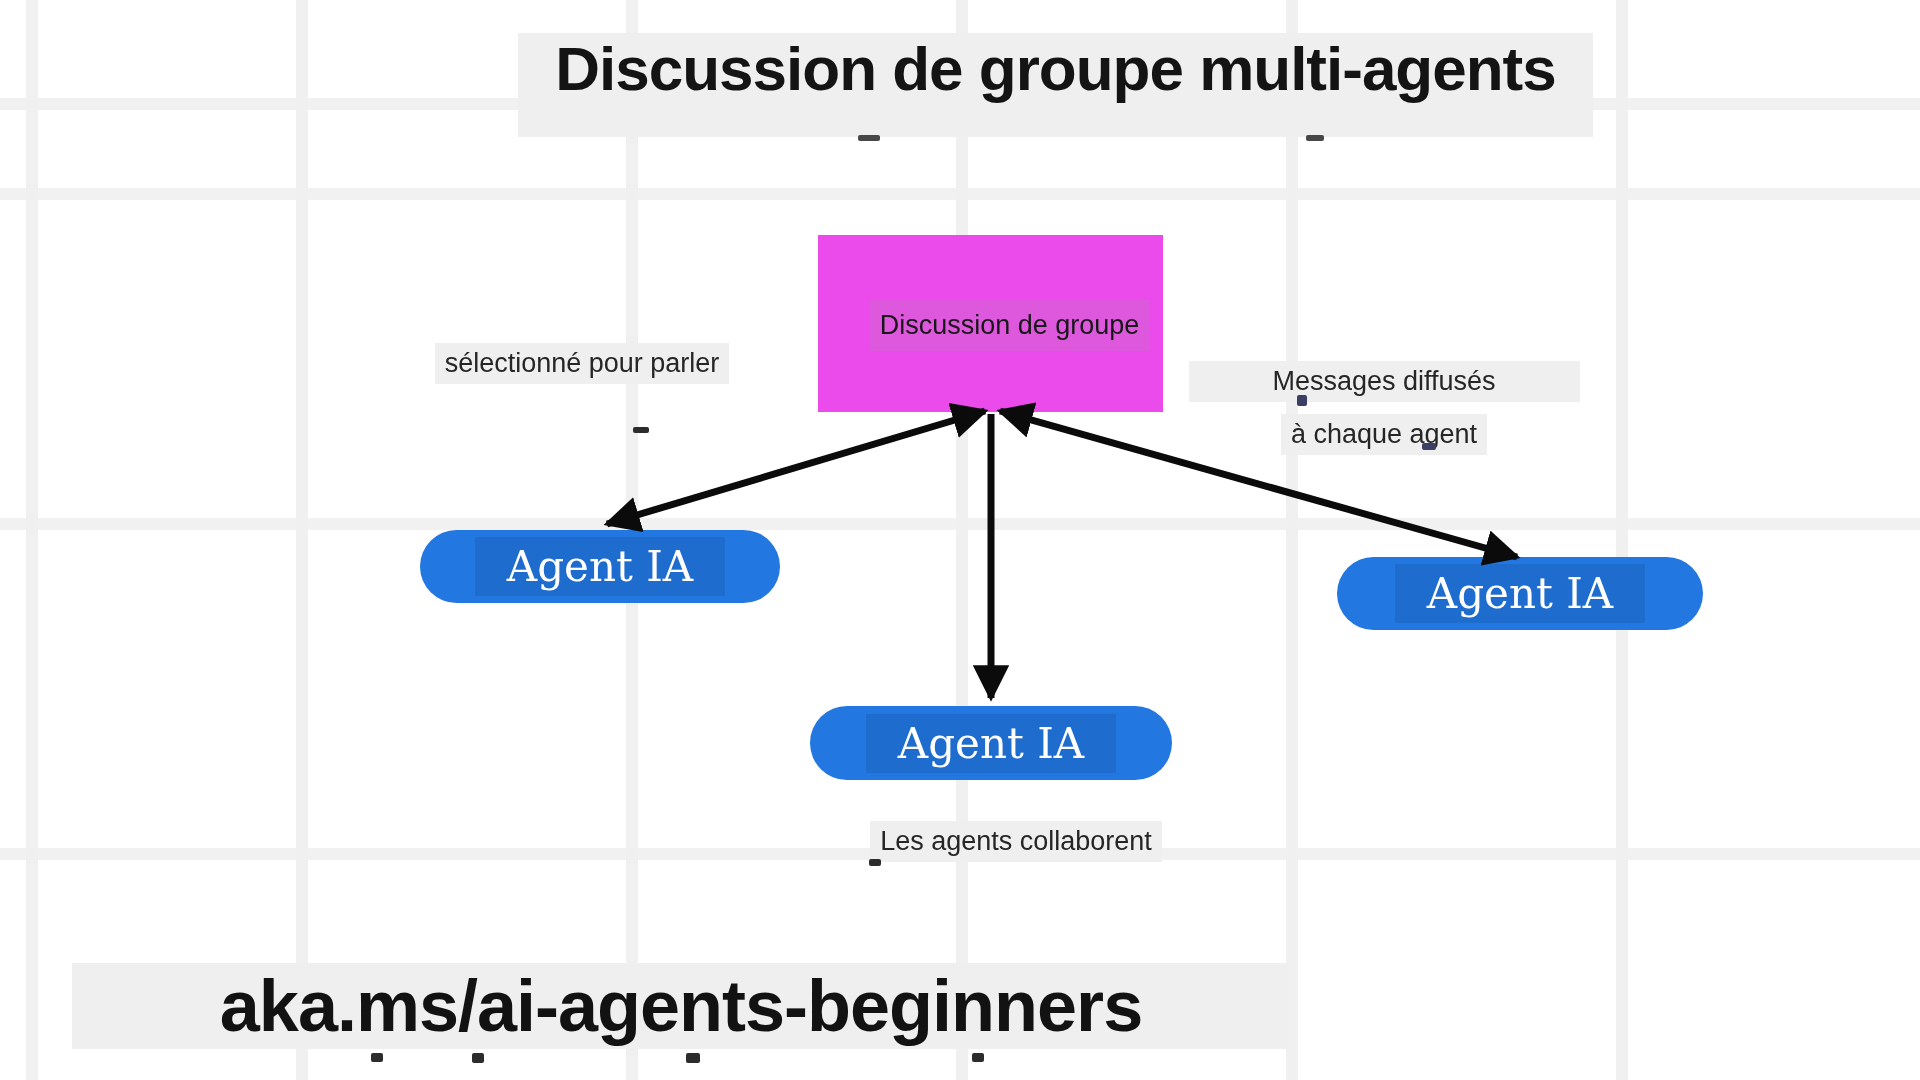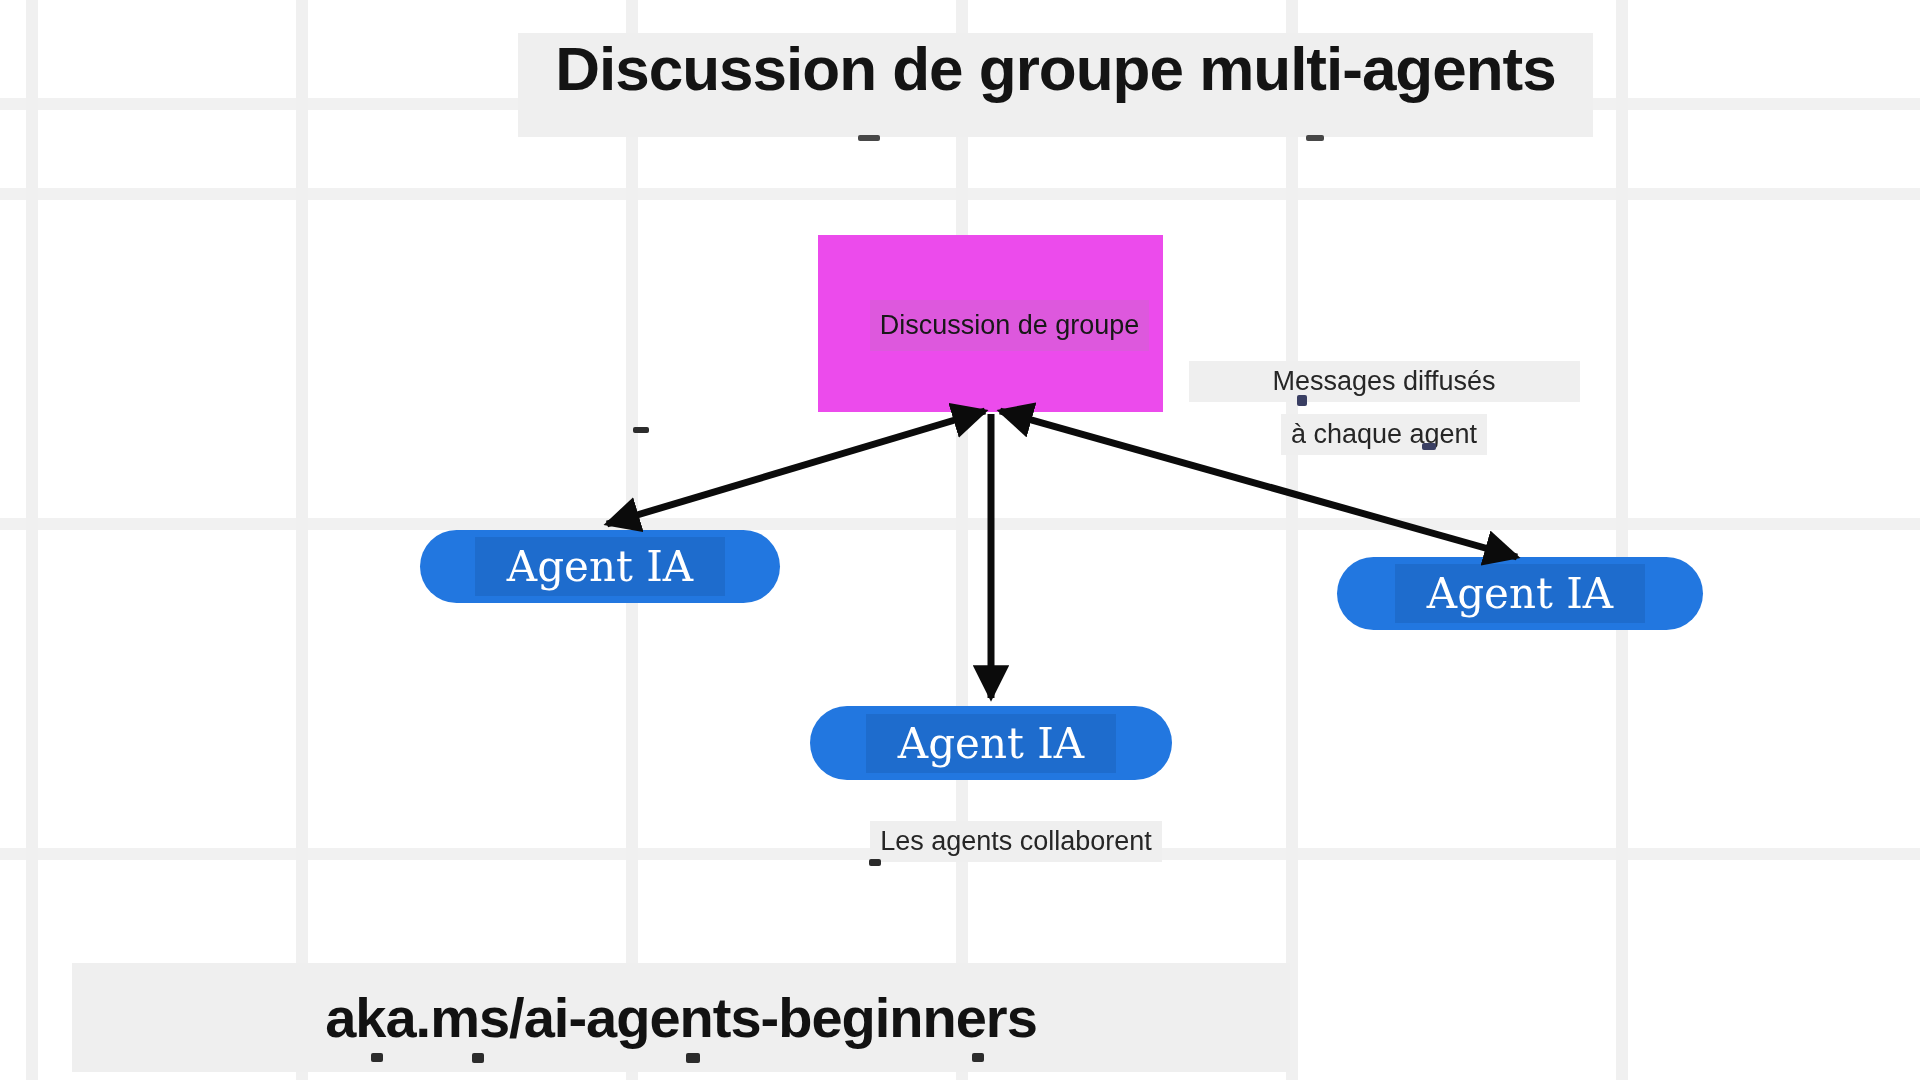--- a/index.html
+++ b/index.html
@@ -48,23 +48,23 @@
     position:absolute;display:flex;flex-direction:column;align-items:center;gap:5px;
     font-size:27px;color:#262626;
   }
   .annotation span{padding:5px 10px;white-space:nowrap;}
   .annotation-left{left:380px;top:343px;width:404px;}
   .annotation-right{left:1180px;top:361px;width:408px;gap:12px;}
   .annotation-right .wide{min-width:371px;text-align:center;}
   .annotation-bottom{left:810px;top:821px;width:412px;text-align:right;}
   
   .url-block{
-    position:absolute;left:72px;top:963px;width:1218px;height:109px;
+    position:absolute;left:72px;top:963px;width:1218px;height:86px;
     display:flex;align-items:center;justify-content:center;
-    font-size:56px;font-weight:bold;color:#121212;letter-spacing:-1px;
+    font-size:72px;font-weight:bold;color:#121212;letter-spacing:-1px;
   }
   
   svg.arrows{position:absolute;left:0;top:0;pointer-events:none;}
   
   .art{position:absolute;border-radius:2px;background:#2c2c2c;}
   .art.navy{background:#3a3f63;}
   .a1{left:1297px;top:395px;width:10px;height:11px;}
   .a2{left:1422px;top:443px;width:14px;height:7px;}
   .a3{left:633px;top:427px;width:16px;height:6px;}
   .a4{left:869px;top:859px;width:12px;height:7px;}
@@ -92,20 +92,21 @@
   <span class="pill-hl">Agent IA</span>
 </div>
 <div class="pill pill-center">
   <span class="pill-hl">Agent IA</span>
 </div>
 <div class="pill pill-right">
   <span class="pill-hl">Agent IA</span>
 </div>
 
 <div class="annotation annotation-left">
+  <span class="hl">sélectionné pour parler</span>
 </div>
 
 <div class="annotation annotation-right">
   <span class="hl wide">Messages diffusés</span>
   <span class="hl">à chaque agent</span>
 </div>
 
 <div class="annotation annotation-bottom">
   <span class="hl">Les agents collaborent</span>
 </div>

